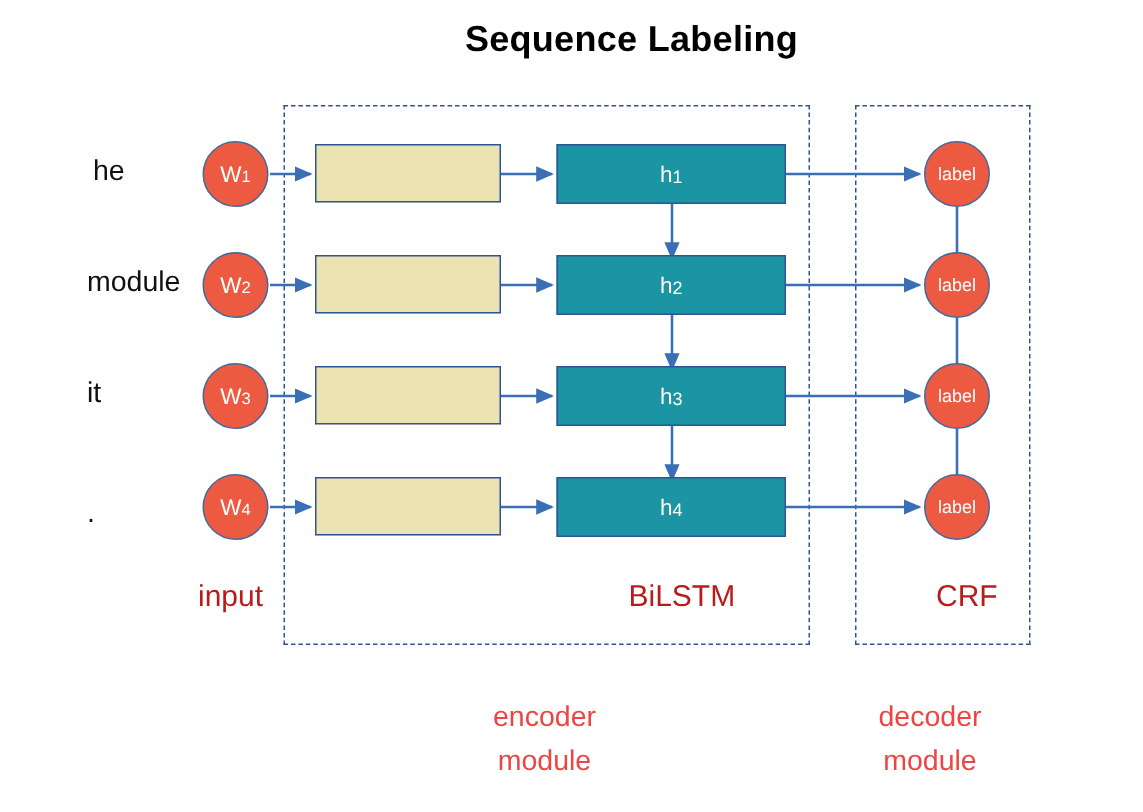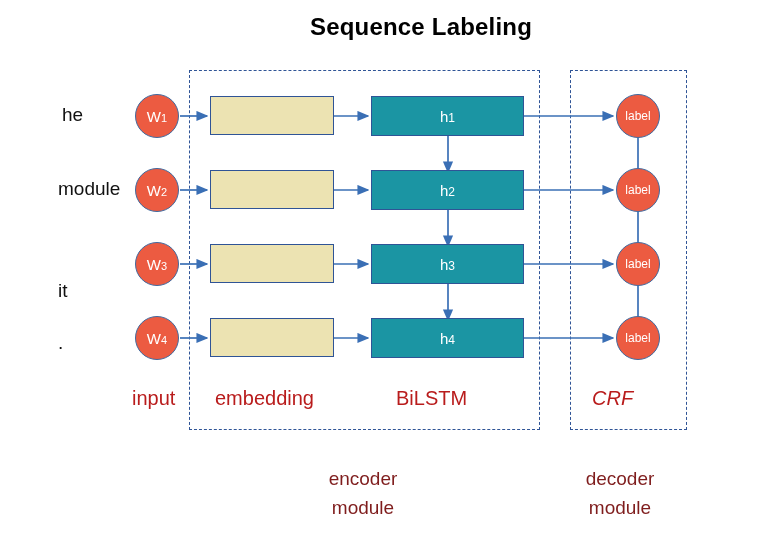--- a/index.html
+++ b/index.html
@@ -105,21 +105,21 @@
   .col-label {
     position: absolute;
     font-size: 20px;
     color: #b91c1c;
     white-space: nowrap;
     line-height: 1;
   }
   .module-label {
     position: absolute;
     font-size: 19px;
-    color: #7f1d1d;
+    color: #ef4444;
     text-align: center;
     line-height: 1.55;
     white-space: pre-line;
   }
 </style>
 </head>
 <body>
 
 <div id="canvas">
 
@@ -182,21 +182,21 @@
     <span>W</span>
       <span class="sub">2</span>
   </div>
   <div class="embed-box" style="left:210px; top:170px;"></div>
   <div class="lstm-box" style="left:371px; top:170px;">
     <span>h</span>
       <span class="sub">2</span>
   </div>
   <div class="node-circle label-node" style="left:616px; top:168px;">label</div>
 
-  <div class="word" style="left:58px; top:253px;margin-top:28px;">it</div>
+  <div class="word" style="left:58px; top:253px;">it</div>
   <div class="node-circle" style="left:135px; top:242px;">
     <span>W</span>
       <span class="sub">3</span>
   </div>
   <div class="embed-box" style="left:210px; top:244px;"></div>
   <div class="lstm-box" style="left:371px; top:244px;">
     <span>h</span>
       <span class="sub">3</span>
   </div>
   <div class="node-circle label-node" style="left:616px; top:242px;">label</div>
@@ -207,22 +207,21 @@
       <span class="sub">4</span>
   </div>
   <div class="embed-box" style="left:210px; top:318px;"></div>
   <div class="lstm-box" style="left:371px; top:318px;">
     <span>h</span>
       <span class="sub">4</span>
   </div>
   <div class="node-circle label-node" style="left:616px; top:316px;">label</div>
 
   <div class="col-label" style="left:132px; top:388px;">input</div>
-  <div class="col-label" style="left:215px; top:388px;">embedding</div>
-  <div class="col-label" style="left:396px; top:388px;">BiLSTM</div>
-  <div class="col-label" style="left:592px; top:388px;font-style:italic;">CRF</div>
+  <div class="col-label" style="left:419px; top:388px;">BiLSTM</div>
+  <div class="col-label" style="left:624px; top:388px;">CRF</div>
 
   <div class="module-label" style="left:288px; top:464px; width:150px;">encoder
 module</div>
   <div class="module-label" style="left:545px; top:464px; width:150px;">decoder
 module</div>
 
 </div>
 
 </body></html>

